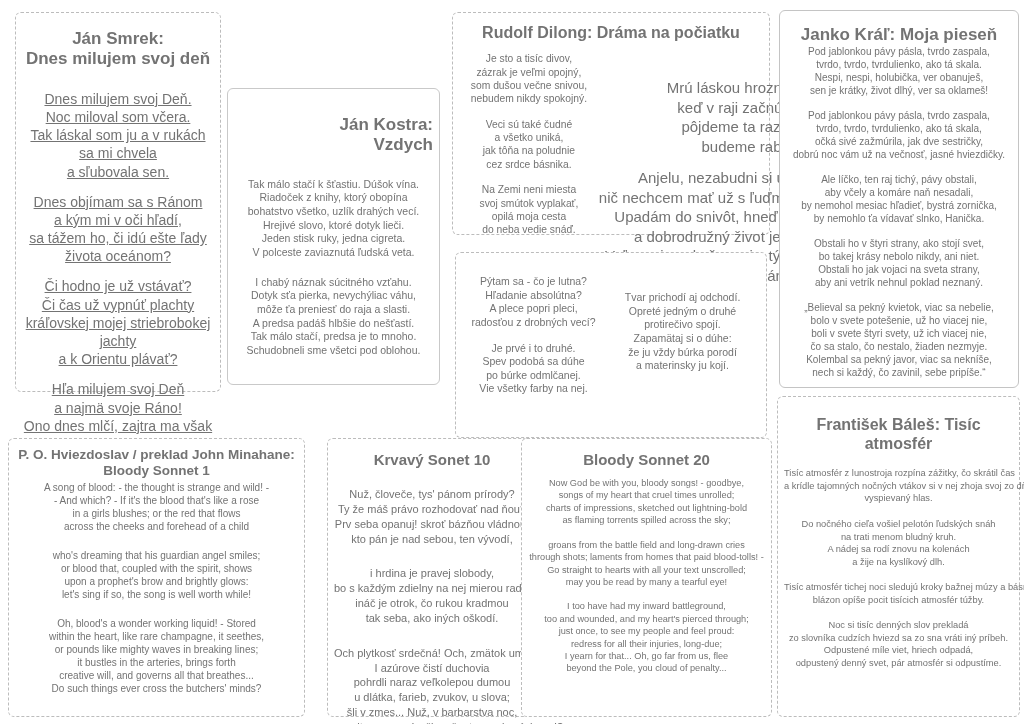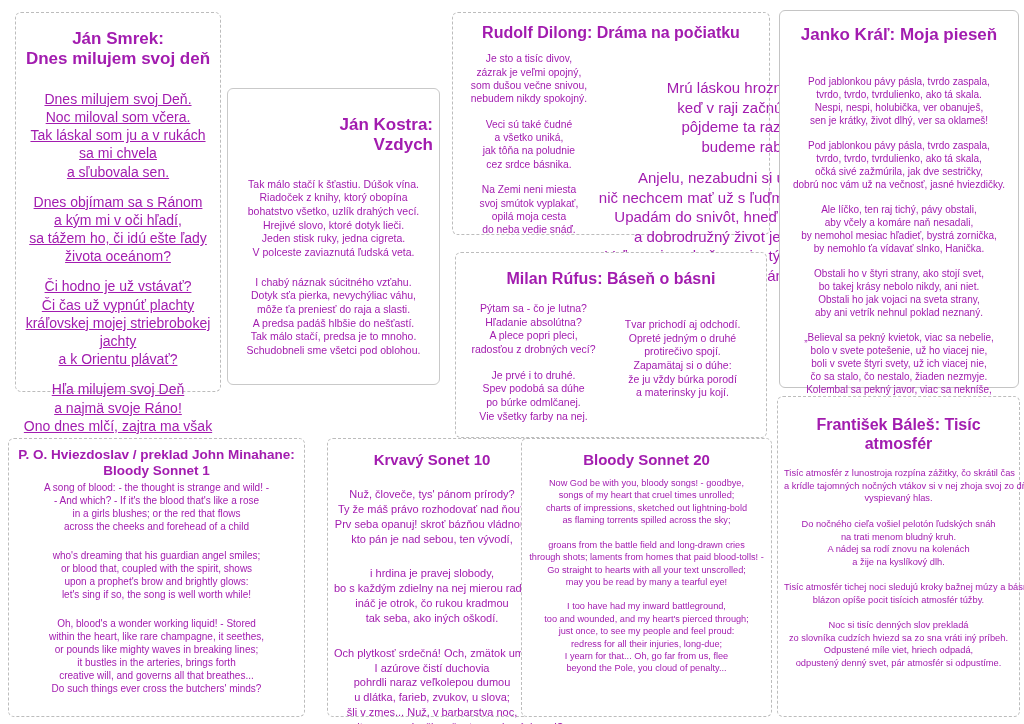--- a/index.html
+++ b/index.html
@@ -1,18 +1,18 @@
 <!DOCTYPE html>
 <html><head>
 <meta charset="utf-8">
 <style>
   html,body { margin:0; padding:0; background:#ffffff; }
   .canvas {
     position:relative; width:1024px; height:724px; overflow:hidden;
-    background:#ffffff; color:#a21caf;
+    background:#ffffff; color:#737373;
     font-family:"Liberation Sans", sans-serif;
   }
   .poem {
     position:absolute; box-sizing:border-box;
     border:1px dashed #bcbcbc; border-radius:6px;
     text-align:center; padding:8px 6px; background:#ffffff;
   }
   .poem-title { font-weight:bold; font-size:16px; line-height:1.2; margin:4px 0 12px; }
   .poem-body { }
   .stanza { margin:0 0 12px; line-height:1.3; font-size:10.5px; }
@@ -34,21 +34,21 @@
   .poem-dilong { left:452px; top:12px; width:318px; height:223px; }
   .poem-dilong .poem-title { margin:2px 0 0; }
   .poem-dilong .poem-columns { margin-top:10px; }
   .poem-dilong .col-left { flex:0 0 46%; }
   .poem-dilong .col-right { flex:1; padding-top:26px; }
   .poem-dilong .stanza { font-size:10.3px; margin-bottom:12px; }
   .poem-dilong .col-right .stanza { font-size:15px; white-space:nowrap; }
 
   
   .poem-kral { left:779px; top:10px; width:240px; height:378px; border-style:solid; border-color:#c4c4c4; }
-  .poem-kral .poem-title { font-size:17px; margin:6px 0 30px; }
+  .poem-kral .poem-title { font-size:17px; margin:6px 0 0; }
   .poem-kral .stanza { font-size:10px; margin-bottom:12px; }
 
   
   .poem-rufus { left:455px; top:252px; width:312px; height:186px; }
   .poem-rufus .poem-title { margin:8px 0 0; }
   .poem-rufus .poem-columns { margin-top:14px; }
   .poem-rufus .col-left { flex:0 0 48%; }
   .poem-rufus .col-right { flex:1; padding-top:16px; }
   .poem-rufus .stanza { font-size:10.5px; margin-bottom:12px; }
 
@@ -115,21 +115,20 @@
     <div class="poem-body">
         <p class="stanza">Pod jablonkou pávy pásla, tvrdo zaspala,<br>tvrdo, tvrdo, tvrdulienko, ako tá skala.<br>Nespi, nespi, holubička, ver obanuješ,<br>sen je krátky, život dlhý, ver sa oklameš!</p>
         <p class="stanza">Pod jablonkou pávy pásla, tvrdo zaspala,<br>tvrdo, tvrdo, tvrdulienko, ako tá skala,<br>očká sivé zažmúrila, jak dve sestričky,<br>dobrú noc vám už na večnosť, jasné hviezdičky.</p>
         <p class="stanza">Ale líčko, ten raj tichý, pávy obstali,<br>aby včely a komáre naň nesadali,<br>by nemohol mesiac hľadieť, bystrá zornička,<br>by nemohlo ťa vídavať slnko, Hanička.</p>
         <p class="stanza">Obstali ho v štyri strany, ako stojí svet,<br>bo takej krásy nebolo nikdy, ani niet.<br>Obstali ho jak vojaci na sveta strany,<br>aby ani vetrík nehnul poklad neznaný.</p>
         <p class="stanza">„Believal sa pekný kvietok, viac sa nebelie,<br>bolo v svete potešenie, už ho viacej nie,<br>boli v svete štyri svety, už ich viacej nie,<br>čo sa stalo, čo nestalo, žiaden nezmyje.<br>Kolembal sa pekný javor, viac sa nekníše,<br>nech si každý, čo zavinil, sebe pripíše.“</p>
       </div>
   </section>
 
   <section class="poem poem-rufus">
-    <h2 class="poem-title">Milan Rúfus: Báseň o básni</h2>
     <div class="poem-columns">
       <div class="poem-col col-left">
           <p class="stanza">Pýtam sa - čo je lutna?<br>Hľadanie absolútna?<br>A plece popri pleci,<br>radosťou z drobných vecí?</p>
           <p class="stanza">Je prvé i to druhé.<br>Spev podobá sa dúhe<br>po búrke odmlčanej.<br>Vie všetky farby na nej.</p>
         </div>
       <div class="poem-col col-right">
           <p class="stanza">Tvar prichodí aj odchodí.<br>Opreté jedným o druhé<br>protirečivo spojí.<br>Zapamätaj si o dúhe:<br>že ju vždy búrka porodí<br>a materinsky ju kojí.</p>
         </div>
     </div>
   </section>

